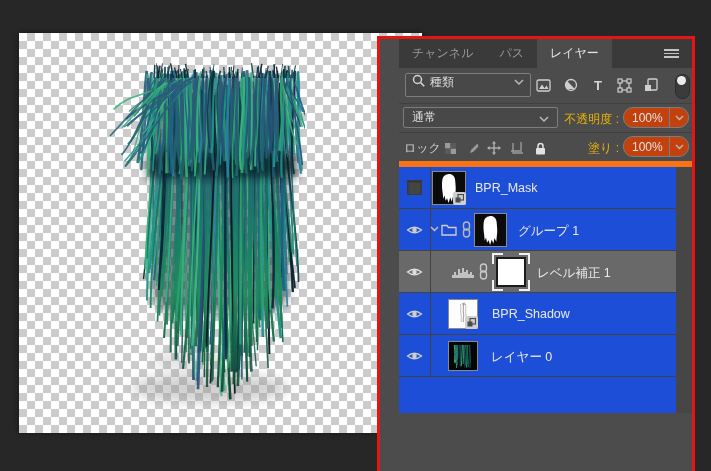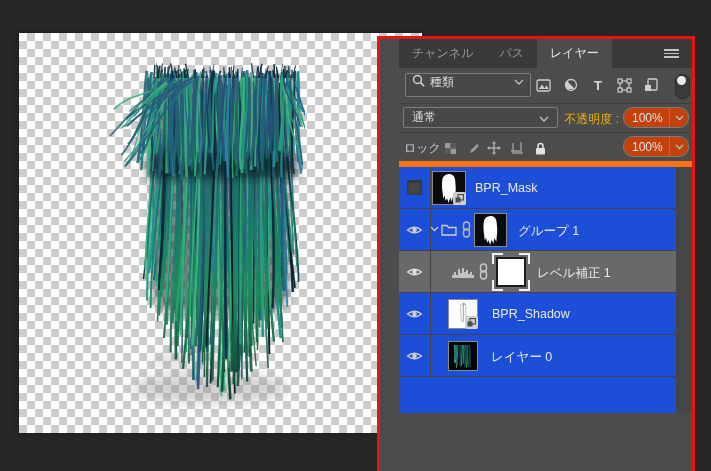--- a/index.html
+++ b/index.html
@@ -570,20 +570,21 @@
           <path d="M3 1 V11 H13" fill="none" stroke="#9a9a9a" stroke-width="1.4"></path>
           <path d="M1 9 H11 V-1" fill="none" stroke="#9a9a9a" stroke-width="1.4"></path>
         </svg>
     </span>
     <span class="licon l-all">
       <svg width="11" height="13">
           <rect x="1" y="6" width="9" height="6.5" rx="1" fill="#e2e2e2"></rect>
           <path d="M3 6 V4 a2.5 2.5 0 0 1 5 0 V6" fill="none" stroke="#e2e2e2" stroke-width="1.5"></path>
         </svg>
     </span>
+    <span class="rlabel lab-fill">塗り :</span>
     <div class="valbox">
       <span class="val">100%</span>
       <span class="dd">
         <svg width="9" height="6">
             <polyline points="1,1 4.5,4.5 8,1" fill="none" stroke="#bdbdbd" stroke-width="1.3"></polyline>
           </svg>
       </span>
     </div>
   </div>
 

